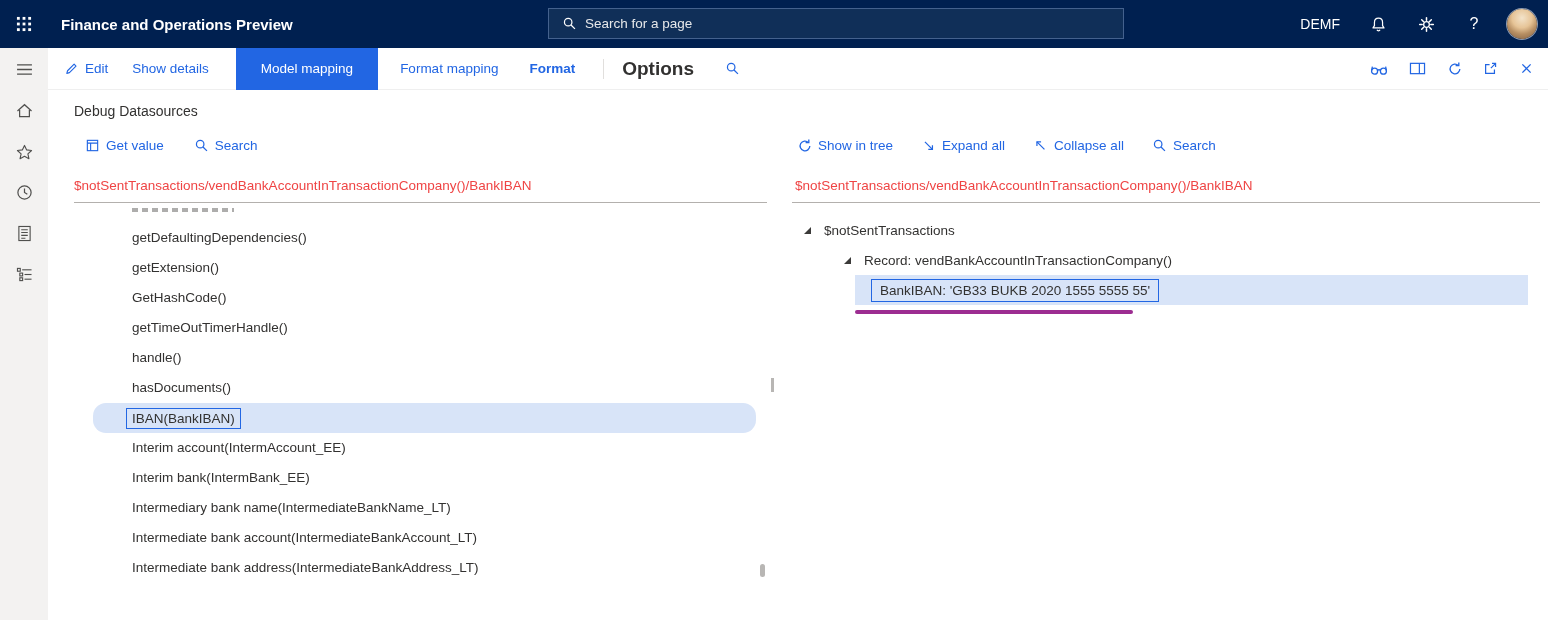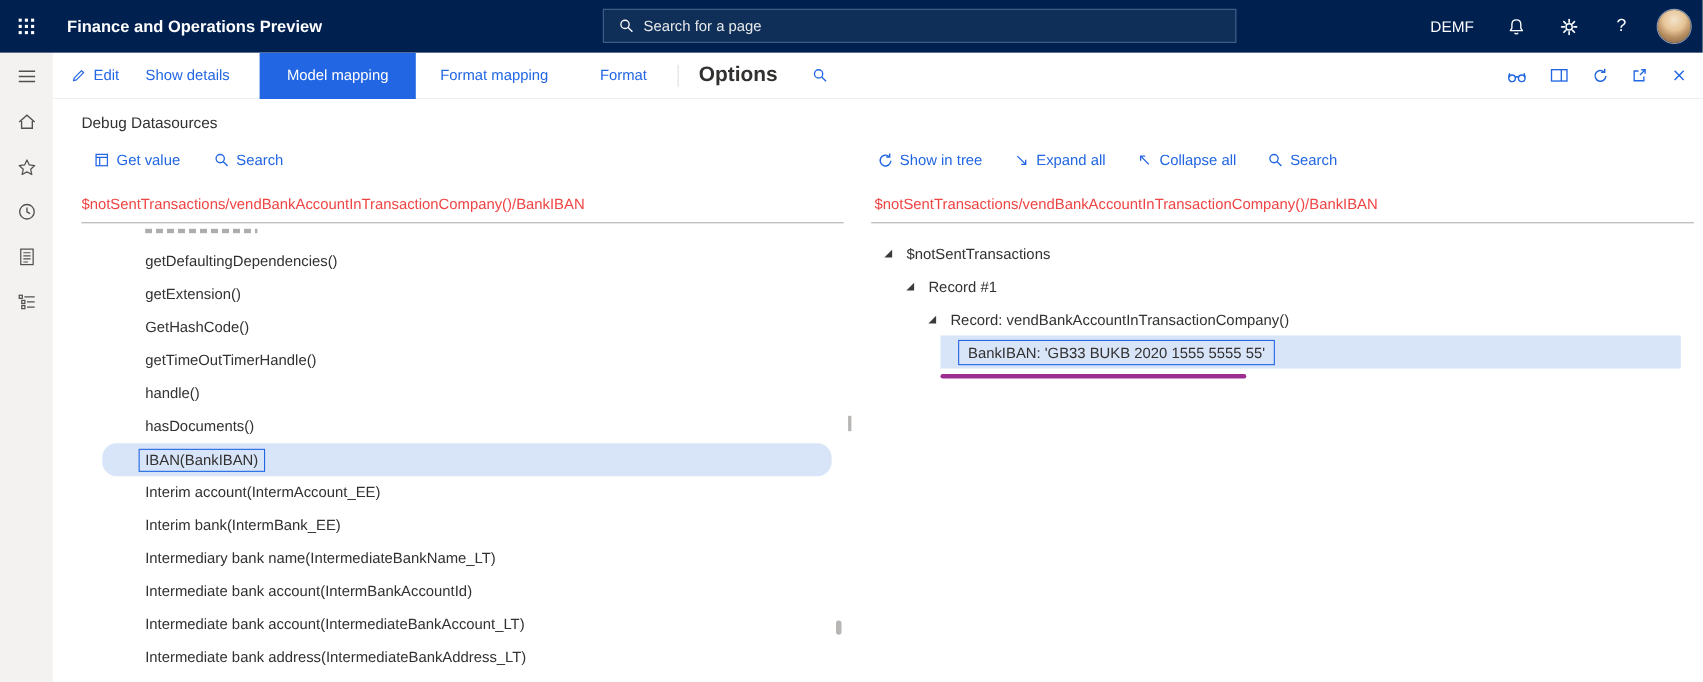--- a/index.html
+++ b/index.html
@@ -27,21 +27,21 @@
   .nav-btn { width:48px; height:41px; background:none; border:none; cursor:pointer; display:flex; align-items:center; justify-content:center; }
   .nav-btn.h42 { height:42px; }
 
   
   .actionbar { position:absolute; left:48px; top:48px; width:1500px; height:42px; background:#fff; border-bottom:1px solid #efefef; display:flex; align-items:center; }
   .ab-link { display:flex; align-items:center; gap:6px; color:#2266e3; font-size:13.5px; cursor:pointer; white-space:nowrap; }
   .ab-edit { margin-left:16px; }
   .ab-show { margin-left:24px; }
   .ab-tab { margin-left:27px; height:42px; display:flex; align-items:center; padding:0 25px; background:#2266e3; color:#fff; font-size:13.5px; cursor:pointer; white-space:nowrap; }
   .ab-fmtmap { margin-left:22px; }
-  .ab-fmt { margin-left:47px; }
+  .ab-fmt { margin-left:31px;font-weight:bold; }
   .vdiv { width:1px; height:20px; background:#e1dfdd; margin-left:28px; }
   .ab-options { margin-left:18px; color:#323130; font-size:19px; font-weight:bold; cursor:pointer; white-space:nowrap; }
   .ab-search-btn { margin-left:31px; background:none; border:none; cursor:pointer; display:flex; align-items:center; }
   .ab-right { margin-left:auto; display:flex; align-items:center; gap:21px; padding-right:14px; }
   .ab-right button { background:none; border:none; cursor:pointer; display:flex; align-items:center; }
 
   
   .content { position:absolute; left:48px; top:90px; width:1500px; height:530px; background:#fff; }
   .page-title { position:absolute; left:26px; top:13px; font-size:14px; font-weight:normal; color:#323130; }
 
@@ -318,33 +318,28 @@
         <div class="list-row"><span>GetHashCode()</span></div>
         <div class="list-row"><span>getTimeOutTimerHandle()</span></div>
         <div class="list-row"><span>handle()</span></div>
         <div class="list-row"><span>hasDocuments()</span></div>
         <div class="list-row sel">
           <span class="sel-box">IBAN(BankIBAN)</span>
         </div>
         <div class="list-row"><span>Interim account(IntermAccount_EE)</span></div>
         <div class="list-row"><span>Interim bank(IntermBank_EE)</span></div>
         <div class="list-row"><span>Intermediary bank name(IntermediateBankName_LT)</span></div>
-        <div class="list-row"><span>Intermediate bank account(IntermBankAccountId)</span></div>
         <div class="list-row"><span>Intermediate bank account(IntermediateBankAccount_LT)</span></div>
         <div class="list-row"><span>Intermediate bank address(IntermediateBankAddress_LT)</span></div>
       </div>
 
     <div class="data-tree">
         <div class="tree-row lvl0">
           <span class="caret"></span>
           <span class="tree-label">$notSentTransactions</span>
-        </div>
-        <div class="tree-row lvl1">
-          <span class="caret"></span>
-          <span class="tree-label">Record #1</span>
         </div>
         <div class="tree-row lvl2">
           <span class="caret"></span>
           <span class="tree-label">Record: vendBankAccountInTransactionCompany()</span>
         </div>
         <div class="tree-row lvl3 sel">
           <span class="sel-box">BankIBAN: 'GB33 BUKB 2020 1555 5555 55'</span>
         </div>
         <div class="sel-underline"></div>
       </div>

